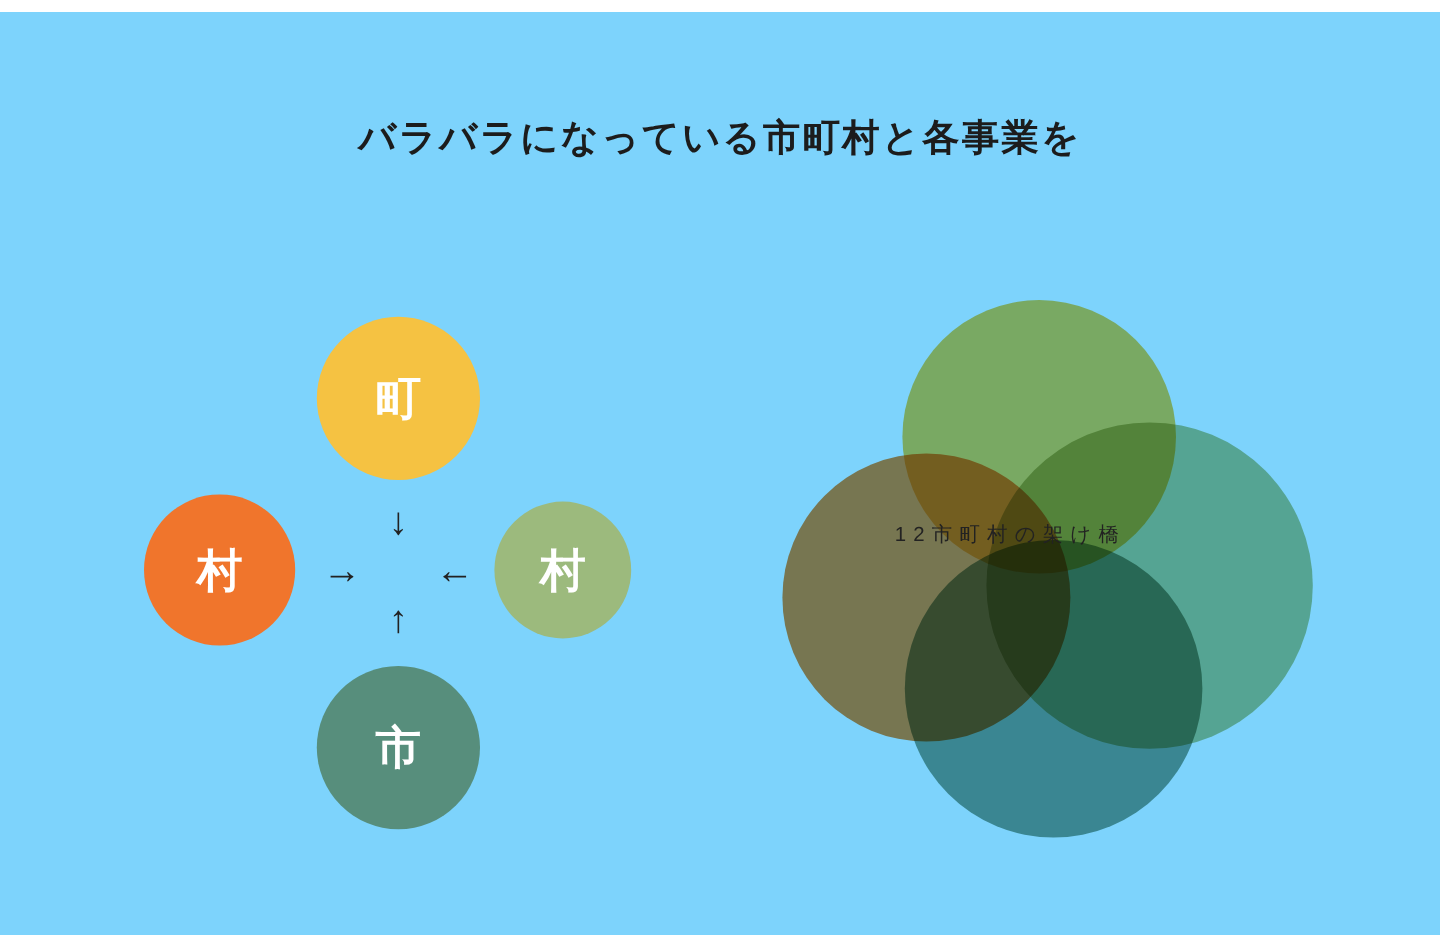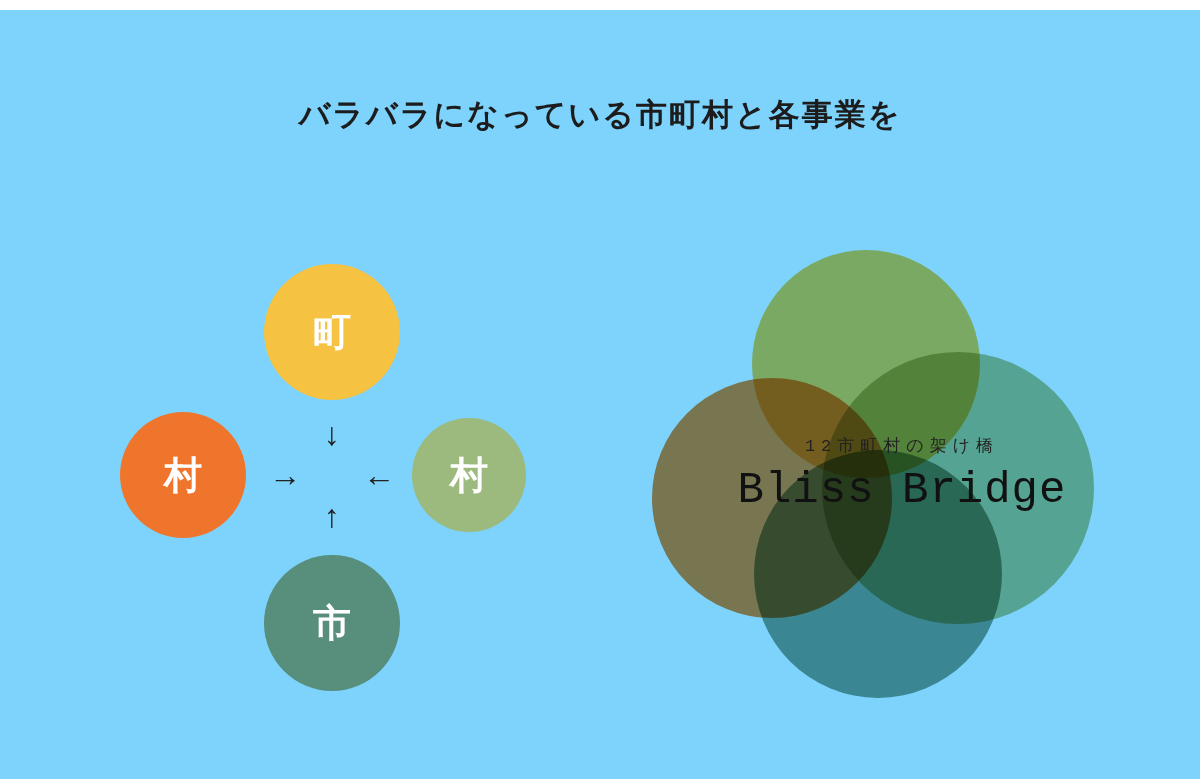--- a/index.html
+++ b/index.html
@@ -75,26 +75,26 @@
     mix-blend-mode: multiply;
     opacity: 0.82;
   }
   .venn-yellow { left: 752px; top: 240px; width: 228px; height: 228px; }
   .venn-orange { left: 652px; top: 368px; width: 240px; height: 240px; }
   .venn-green  { left: 822px; top: 342px; width: 272px; height: 272px; }
   .venn-teal   { left: 754px; top: 440px; width: 248px; height: 248px; }
 
   .venn-text {
     position: absolute;
-    left: 716px;
+    left: 656px;
     top: 424px;
     width: 372px;
     text-align: center;
     z-index: 5;
-    font-family: Liberation Mono, monospace;
+    font-family: Liberation Sans, sans-serif;
   }
   .brand-tagline {
     font-size: 17px;
     letter-spacing: 6px;
     color: #222222;
   }
   .brand-name {
     margin-top: 8px;
     font-size: 44px;
     letter-spacing: 1px;
@@ -134,17 +134,16 @@
   </section>
 
   <section>
     <div class="venn-circle venn-yellow" style="background: rgb(245, 194, 66);"></div>
     <div class="venn-circle venn-orange" style="background: rgb(240, 117, 44);"></div>
     <div class="venn-circle venn-green" style="background: rgb(156, 186, 125);"></div>
     <div class="venn-circle venn-teal" style="background: rgb(87, 142, 124);"></div>
 
     <div class="venn-text">
       <div class="brand-tagline">12市町村の架け橋</div>
-      <div class="brand-name">Bliss Bridge</div>
     </div>
   </section>
 
 </div>
 
 </body></html>

